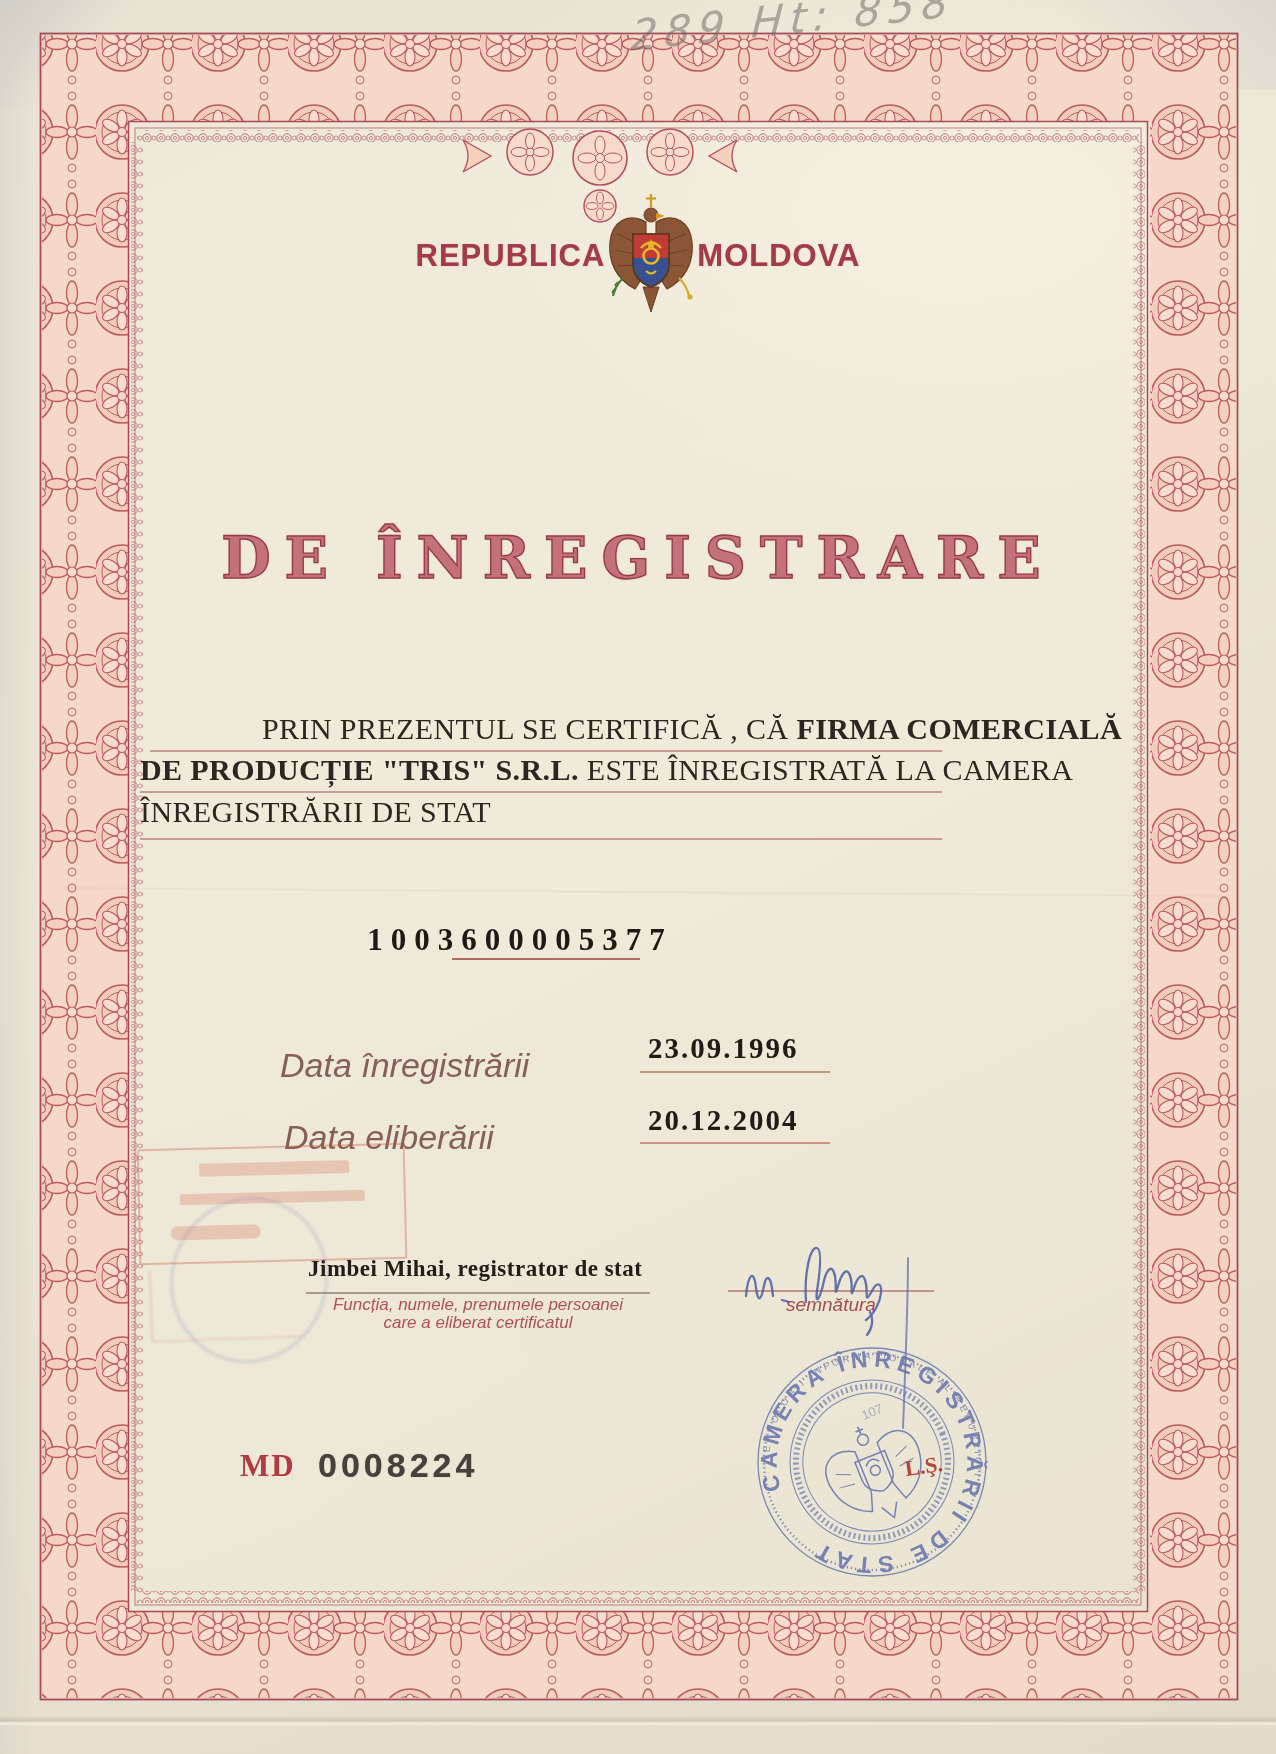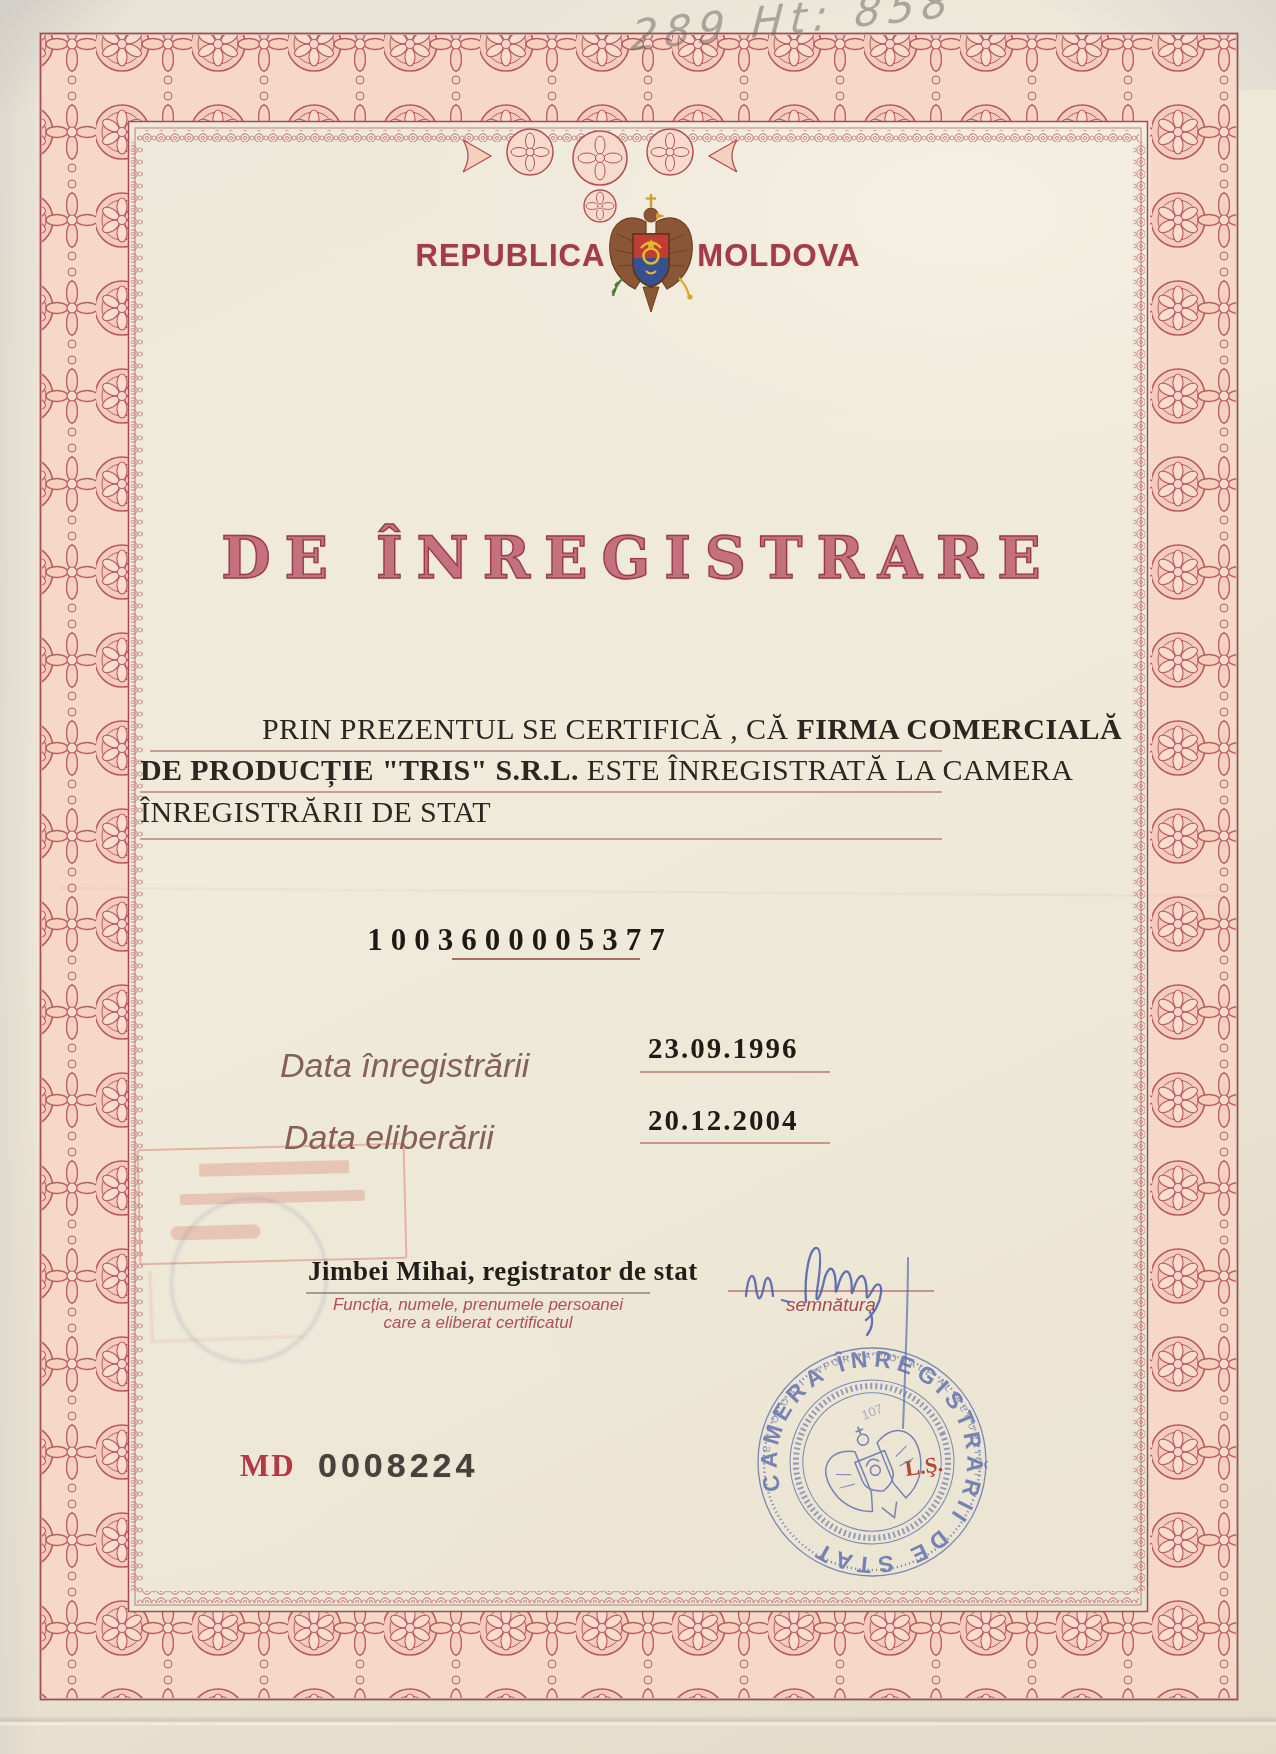--- a/index.html
+++ b/index.html
@@ -63,21 +63,21 @@
   .ghost-red .gl1{left:60px;top:14px;width:150px;height:13px;}
   .ghost-red .gl2{left:40px;top:44px;width:185px;height:11px;}
   .ghost-red .gl3{left:30px;top:76px;width:90px;height:14px;border-radius:8px;}
   .ghost-red2{left:150px;top:1268px;width:150px;height:70px;transform:rotate(-2deg);
     border-left:2px solid rgba(205,75,60,.18);border-bottom:2px solid rgba(205,75,60,.14);filter:blur(1px);}
   .ghost-blue{
     left:170px;top:1196px;width:150px;height:160px;border-radius:50%;
     border:4px solid rgba(105,125,170,.16);transform:rotate(18deg);filter:blur(1.2px);
   }
 
-  .registrar-name{left:308px;top:1256px;font-weight:700;font-size:27px;color:#211d18;letter-spacing:.5px;white-space:nowrap;}
+  .registrar-name{left:308px;top:1256px;font-weight:700;font-size:23px;color:#211d18;letter-spacing:.5px;white-space:nowrap;}
   .registrar-line{left:306px;top:1292px;width:344px;height:2px;background:rgba(130,112,104,.65);}
   .registrar-note{left:306px;width:344px;text-align:center;
     font-family:"Liberation Sans",sans-serif;font-style:italic;font-size:17px;color:#b0505a;line-height:1.1;}
   .sig-line{left:728px;top:1290px;width:206px;height:1.6px;background:rgba(176,112,112,.7);}
   .sig-label{left:728px;top:1294px;width:206px;text-align:center;
     font-family:"Liberation Sans",sans-serif;font-style:italic;font-size:19px;color:#a34b50;}
 
   .serial-prefix{left:240px;top:1448px;font-family:Liberation Serif, serif;font-weight:700;
     font-size:31px;color:#b23a44;letter-spacing:2px;}
   .serial-number{left:318px;top:1446px;font-family:"Liberation Sans",sans-serif;font-weight:700;

